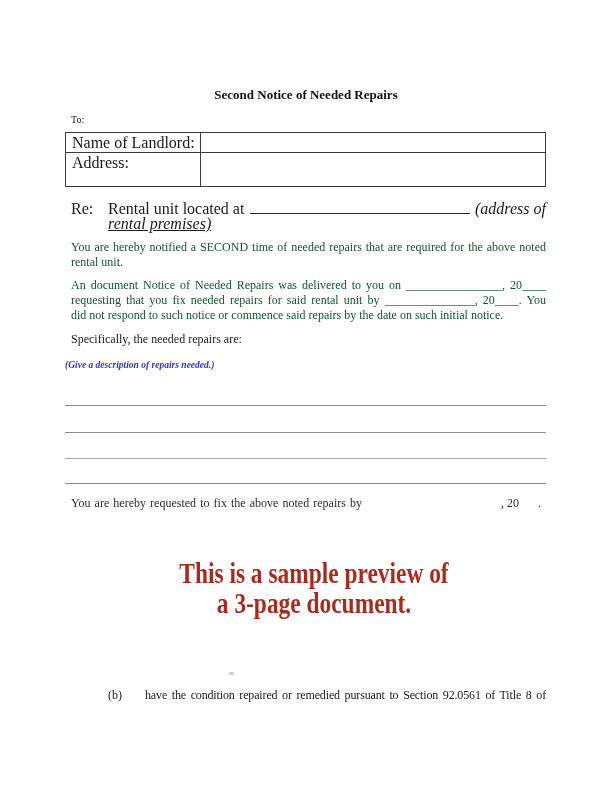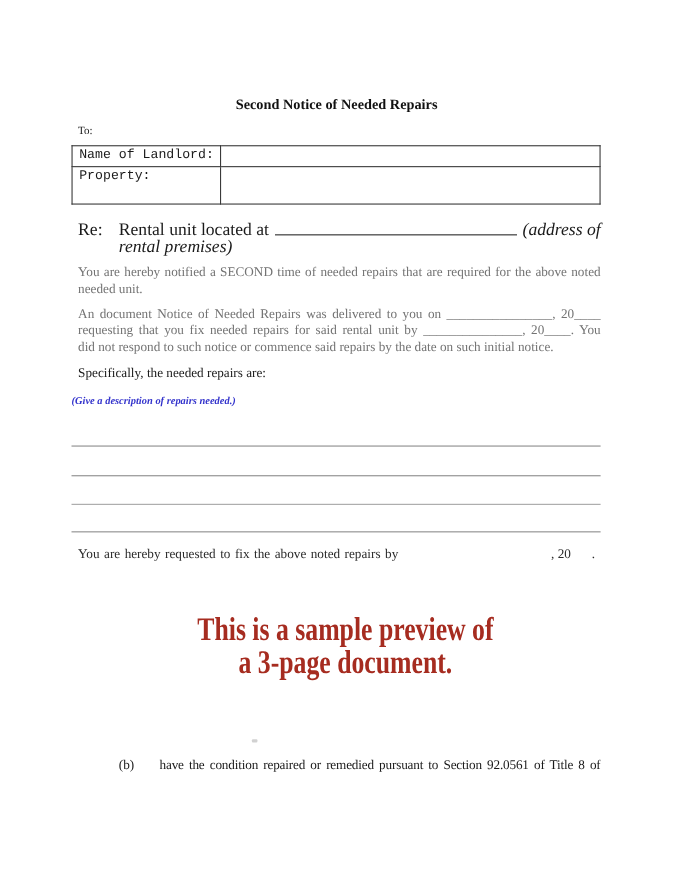--- a/index.html
+++ b/index.html
@@ -25,40 +25,39 @@
   }
 
   
   .to-label { top: 95px; left: 71px; font-size: 10px; line-height: 15px; }
   .landlord-table {
     top: 115px; left: 65px; width: 481px;
     border-collapse: collapse;
   }
   .landlord-table td {
     border: 1px solid #3a3a3a;
-    font-size: 12px;
+    font-size: 16px;
     vertical-align: top;
     padding: 1px 0 0 6px;
-    font-family: Liberation Mono, monospace;
   }
   .landlord-table .label-col { width: 128px; }
   .landlord-table tr.row-name td { height: 17px; }
   .landlord-table tr.row-addr td { height: 32px; }
 
   
   .re-block { top: 184px; left: 71px; width: 475px; font-size: 16px; line-height: 15px; }
   .re-line1 { display: flex; align-items: baseline; }
   .re-label { width: 37px; flex: 0 0 37px; }
   .re-text { white-space: nowrap; }
   .re-blank { flex: 1 1 auto; border-bottom: 1px solid #2a2a2a; height: 12px; margin: 0 5px 1px 6px; }
   .re-suffix { white-space: nowrap; font-style: italic; }
-  .re-line2 { margin-left: 37px; font-style: italic; }
+  .re-line2 { margin-left: 37px; font-style: italic; text-decoration: underline; }
 
   
-  .para { font-size: 12px; line-height: 15px; color: #737373; }
+  .para { font-size: 12px; line-height: 15px; color: #14532d; }
   .para .jline { text-align: justify; text-align-last: justify; word-spacing: -0.4px; }
   .para .nline { text-align: left; }
   .para-notified { top: 223px; left: 71px; width: 475px; }
   .para-initial { top: 261px; left: 71px; width: 475px; }
   .specifics-heading { top: 315px; left: 71px; font-size: 12px; line-height: 15px; }
 
   .description-hint {
     top: 342px; left: 65px;
     font-size: 9.5px; line-height: 12px;
     font-weight: bold; font-style: italic;
@@ -121,39 +120,39 @@
 
   <div class="abs to-label">To:</div>
 
   <table class="abs landlord-table">
     <tbody>
         <tr class="row-name">
       <td class="label-col">Name of Landlord:</td>
       <td></td>
     </tr>
     <tr class="row-addr">
-      <td class="label-col">Property:</td>
+      <td class="label-col">Address:</td>
       <td></td>
     </tr>
   </tbody>
     </table>
 
   <div class="abs re-block">
     <div class="re-line1">
       <span class="re-label">Re:</span>
       <span class="re-text">Rental unit located at</span>
       <span class="re-blank"></span>
       <span class="re-suffix">(address of</span>
     </div>
     <div class="re-line2">rental premises)</div>
   </div>
 
   <div class="abs para para-notified">
     <div class="jline">You are hereby notified a SECOND time of needed repairs that are required for the above noted</div>
-    <div class="nline">needed unit.</div>
+    <div class="nline">rental unit.</div>
   </div>
 
   <div class="abs para para-initial">
     <div class="jline">An document Notice of Needed Repairs was delivered to you on ________________, 20____</div>
     <div class="jline">requesting that you fix needed repairs for said rental unit by _______________, 20____. You</div>
     <div class="nline">did not respond to such notice or commence said repairs by the date on such initial notice.</div>
   </div>
 
   <div class="abs specifics-heading">Specifically, the needed repairs are:</div>
 

